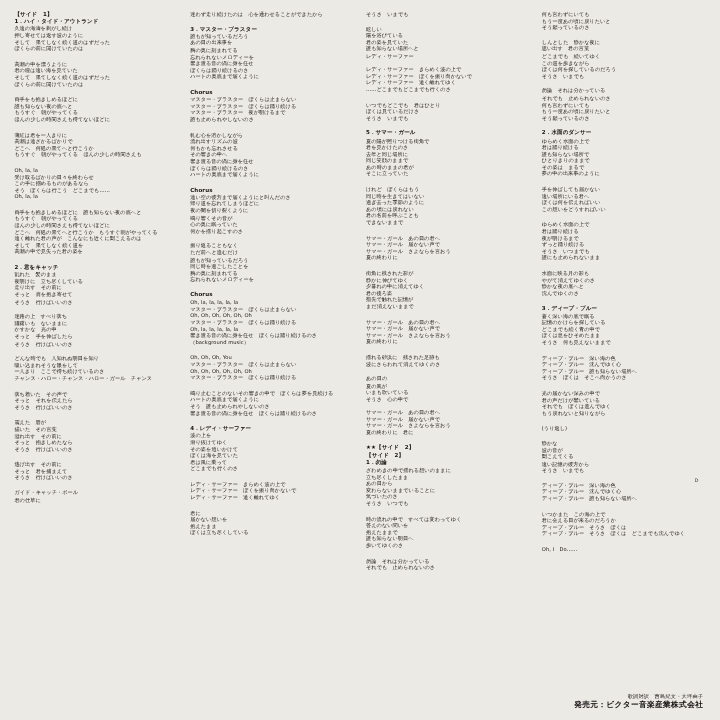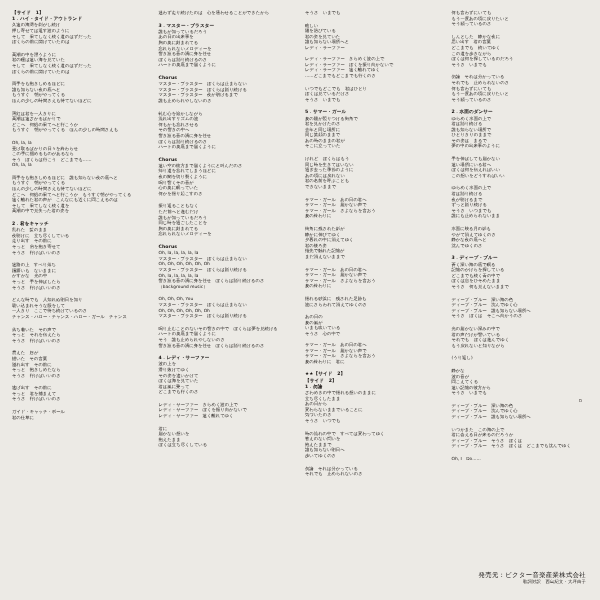--- a/index.html
+++ b/index.html
@@ -40,24 +40,24 @@
     font-size:4.3px;
     line-height:5.6px;
     color:#1a1614;
     white-space:pre-wrap;
     letter-spacing:0.05px;
   }
   .gap{ height:7px; }
   #footer{
     position:absolute;
     right:14px;
-    bottom:20px;
+    bottom:8px;
     font-size:6.4px;
     color:#141110;
-    font-weight:normal;
+    font-weight:bold;
     letter-spacing:0.3px;
   }
   #credit{
     position:absolute;
     right:14px;
     bottom:16px;
     font-size:4.3px;
     color:#1a1614;
     letter-spacing:0.2px;
   }

